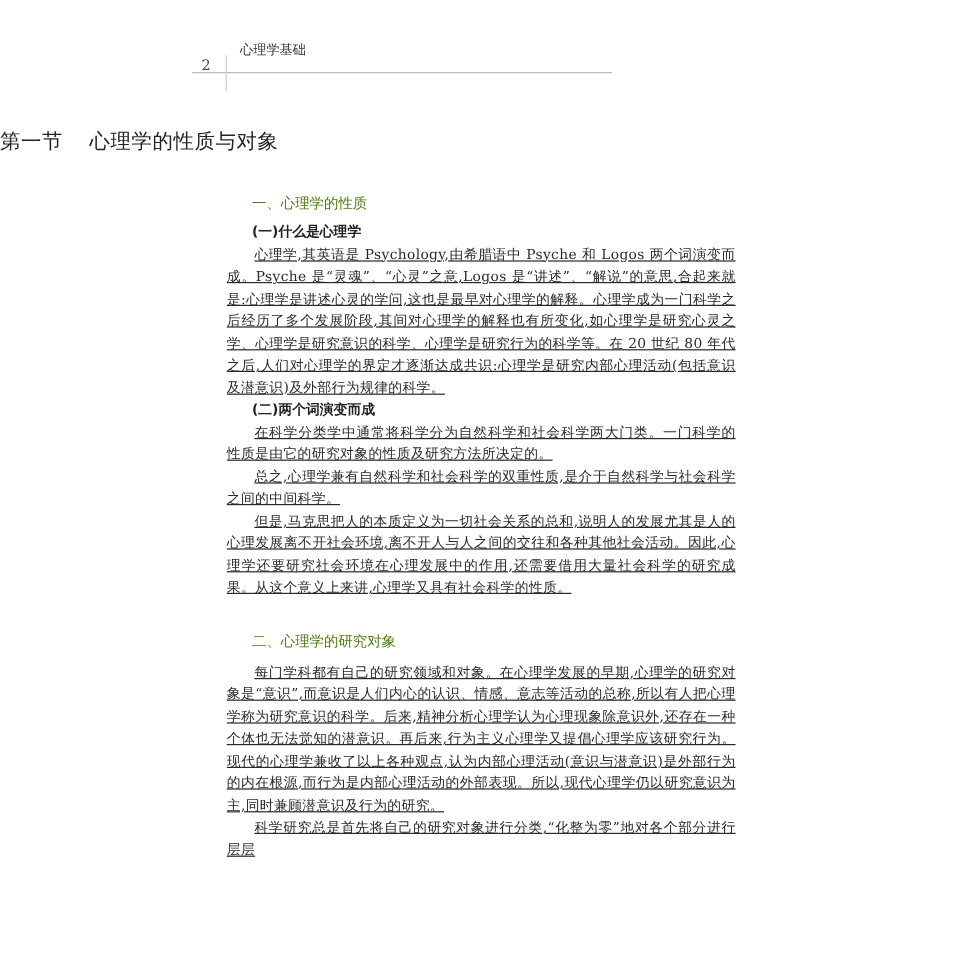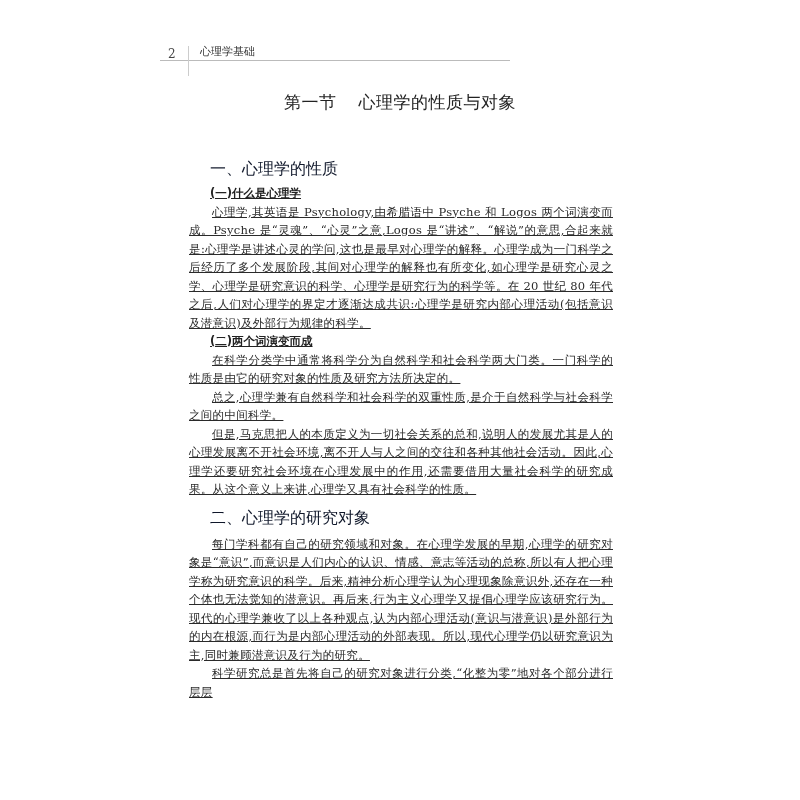--- a/index.html
+++ b/index.html
@@ -1,33 +1,33 @@
 <!DOCTYPE html>
 <html><head>
 <meta charset="utf-8">
 <style>
   html, body { margin:0; padding:0; background:#ffffff; }
   body { width:800px; height:800px; position:relative; overflow:hidden;
          font-family:"DejaVu Serif","Liberation Serif",serif; color:#222; }
   .hdr-line { position:absolute; left:160px; top:60px; width:350px; height:1px; background:#bbb; }
   .hdr-vline { position:absolute; left:188px; top:46px; width:1px; height:30px; background:#ccc; }
   .page-num { position:absolute; left:168px; top:47px; font-size:12px; color:#444; }
-  .running-head { position:absolute; left:200px; top:44px; font-size:11px; color:#333;
+  .running-head { position:absolute; left:200px; top:34px; font-size:11px; color:#333;
                   font-family:Liberation Sans, sans-serif; }
-  .chapter-title { position:absolute; left:0; width:800px; top:91px; text-align:center;
+  .chapter-title { position:absolute; left:0; width:800px; top:106px; text-align:left;
                    font-size:17px; color:#222; letter-spacing:0.5px;
                    font-family:Liberation Serif, serif; }
   .chapter-title .gap { display:inline-block; width:22px; }
   .content { position:absolute; left:189px; top:158px; width:424px; }
-  .h1 { font-size:16px; color:#0f172a; margin:0 0 4px 21px; line-height:22px; }
+  .h1 { font-size:12px; color:#4d7c0f; margin:0 0 4px 21px; line-height:22px; }
   .h2 { font-size:11.5px; font-weight:bold; color:#222; margin:0 0 0 21px; line-height:18.5px;
-        font-family:"DejaVu Sans","Liberation Sans",sans-serif;text-decoration:underline; }
+        font-family:"DejaVu Sans","Liberation Sans",sans-serif; }
   .p { font-size:11.5px; line-height:18.5px; text-indent:23px; margin:0; text-align:justify;
        letter-spacing:0.3px; color:#2a2a2a;text-decoration:underline; }
-  .h1.second { margin-top:8px; margin-bottom:6px; }
+  .h1.second { margin-top:24px; margin-bottom:6px; }
 </style>
 </head>
 <body>
 
 <div>
   <div class="hdr-line"></div>
   <div class="hdr-vline"></div>
   <span class="page-num">2</span>
   <span class="running-head">心理学基础</span>
 </div>

